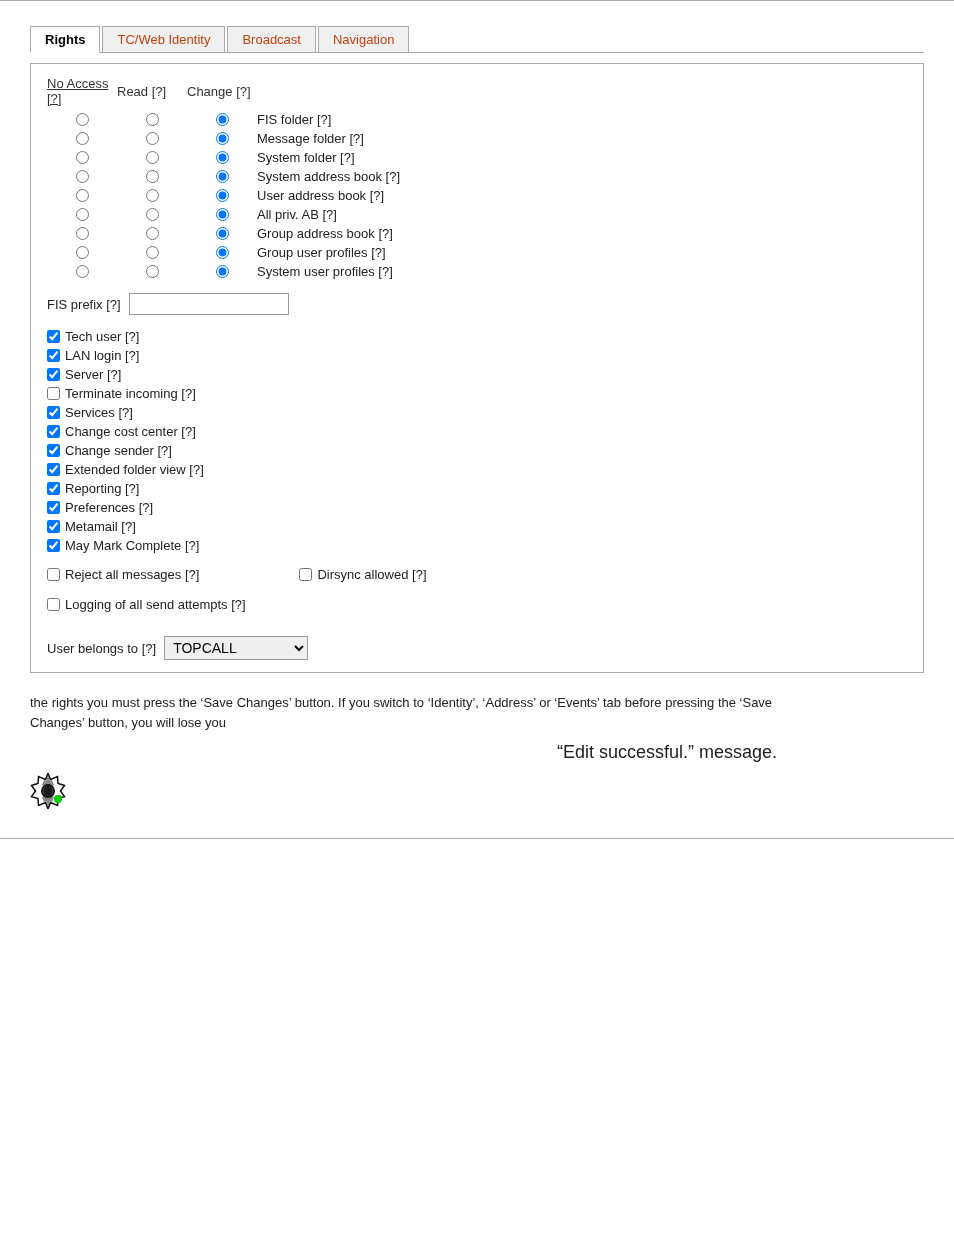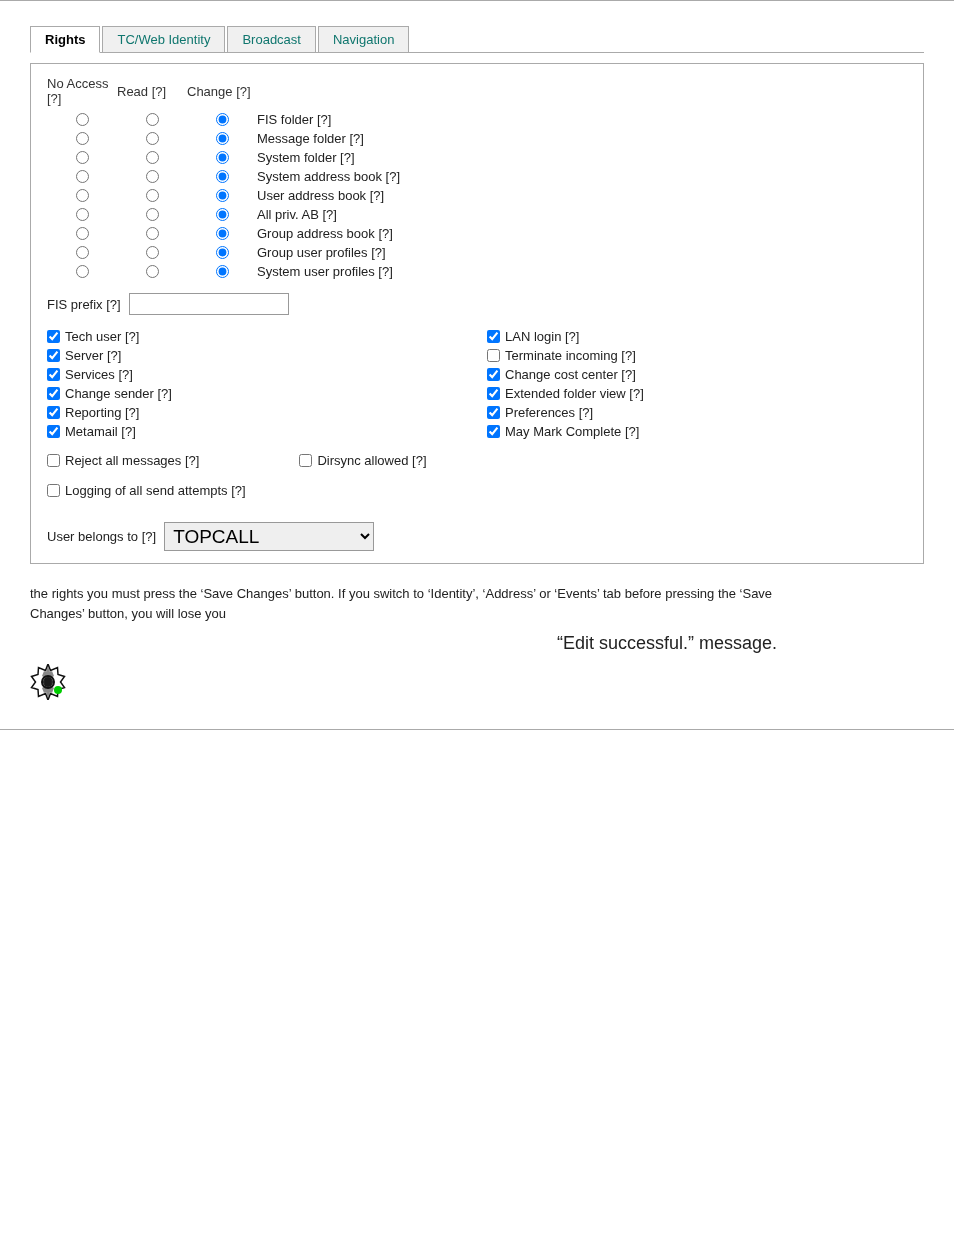--- a/index.html
+++ b/index.html
@@ -28,21 +28,21 @@
       margin-bottom: 10px;
     }
     .tab {
       padding: 5px 14px;
       font-size: 13px;
       border: 1px solid #aaa;
       background: #f0f0f0;
       cursor: pointer;
       margin-right: 2px;
       border-bottom: none;
-      color: #0f766e;
+      color: #c2410c;
     }
     .tab.active {
       background: #fff;
       font-weight: bold;
       border-bottom: 1px solid #fff;
       margin-bottom: -1px;
       color: #000;
     }
     
     .panel {
@@ -51,21 +51,21 @@
       min-height: 400px;
     }
     
     .col-headers {
       display: flex;
       align-items: center;
       margin-bottom: 6px;
       font-size: 13px;
       color: #333;
     }
-    .col-headers .col-no-access { width: 70px; }
+    .col-headers .col-no-access { width: 70px; text-decoration: underline; }
     .col-headers .col-read { width: 70px; }
     .col-headers .col-write { width: 70px; }
     .col-headers .col-label { flex: 1; }
     
     .radio-row {
       display: flex;
       margin-bottom: 4px;
     }
     .radio-row .col-no-access { width: 70px; display: flex; justify-content: center; }
     .radio-row .col-read { width: 70px; display: flex; justify-content: center; }
@@ -85,21 +85,21 @@
     .fis-prefix-row input[type="text"] {
       border: 1px solid #999;
       height: 22px;
       width: 160px;
       font-size: 13px;
       padding: 2px 4px;
     }
     
     .checkbox-grid {
       display: grid;
-      grid-template-columns: 1fr 1fr;
+      grid-template-columns: 1fr;
       gap: 4px 20px;
       margin-bottom: 14px;
     }
     .checkbox-item {
       display: flex;
       align-items: center;
       gap: 5px;
     }
     .checkbox-item input[type="checkbox"] { cursor: pointer; }
     
@@ -115,23 +115,23 @@
       gap: 20px;
     }
     
     .user-belongs-row {
       display: flex;
       align-items: center;
       gap: 8px;
       margin-top: 24px;
     }
     .user-belongs-row select {
-      font-size: 19px;
+      font-size: 14px;
       padding: 2px 4px;
-      width: 210px;
+      width: 144px;
       border: 1px solid #999;
     }
     
     .description-text {
       margin-top: 20px;
       font-size: 13px;
       line-height: 1.5;
       max-width: 760px;
       color: #222;
     }

